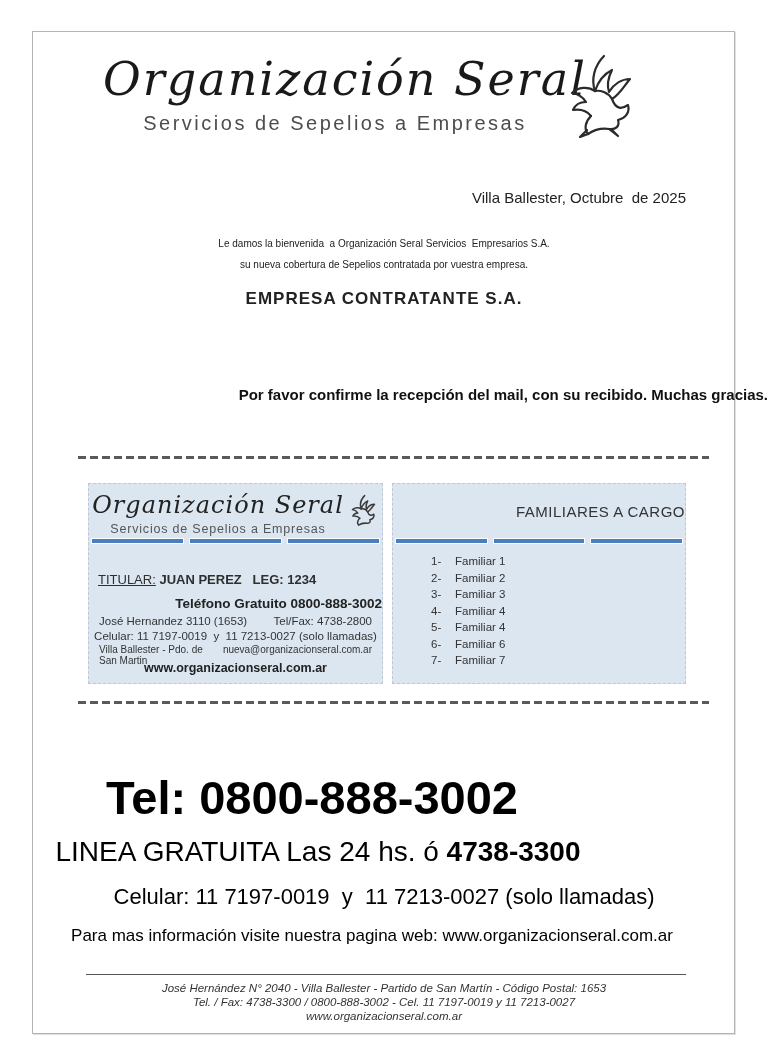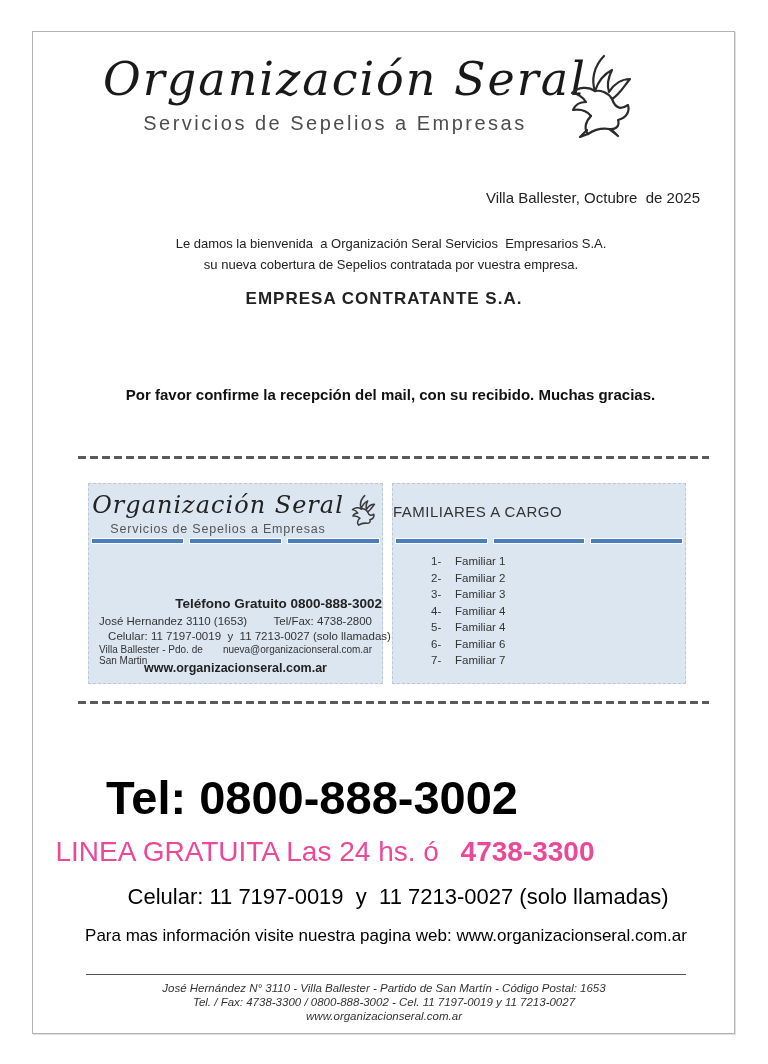--- a/index.html
+++ b/index.html
@@ -1,33 +1,33 @@
 <!DOCTYPE html>
 <html><head>
 <meta charset="utf-8">
 <style>
   * { margin:0; padding:0; box-sizing:border-box; }
   html,body { width:768px; height:1064px; background:#ffffff; font-family:"Liberation Sans", sans-serif; color:#1a1a1a; }
   .page { position:relative; width:768px; height:1064px; overflow:hidden; background:#fff; }
   .page-border { position:absolute; left:32px; top:31px; width:703px; height:1003px; border:1px solid #b4b4b4; box-shadow:1px 1px 0 #e0e0e0; }
-  .pre { white-space:pre-wrap;margin-left:14px; }
+  .pre { white-space:pre-wrap; }
 
   
   .brand-name { position:absolute; top:52px; left:0; width:690px; text-align:center;
     font-family:"DejaVu Serif", serif; font-style:italic; font-size:46px; letter-spacing:2px; color:#191919; }
   .brand-tagline { position:absolute; top:112px; left:0; width:670px; text-align:center;
     font-size:20px; letter-spacing:2.5px; color:#4d4d4d; }
   .dove-header { position:absolute; left:560px; top:50px; }
 
   
   .dateline { position:absolute; top:189px; left:0; width:686px; text-align:right; font-size:15px; color:#222; }
-  .intro { position:absolute; top:233px; left:0; width:768px; text-align:center; font-size:13px; line-height:21px; color:#222; }
+  .intro { position:absolute; top:233px; left:0; width:768px; text-align:center; font-size:10px; line-height:21px; color:#222; }
   .company-title { position:absolute; top:289px; left:0; width:768px; text-align:center; font-size:17px; font-weight:bold; letter-spacing:1px; color:#222; }
   .credential { position:absolute; top:328px; left:0; width:768px; text-align:center; font-size:15px; line-height:21px; color:#222; }
-  .confirm-note { position:absolute; top:386px; left:0; width:768px; text-align:center; font-size:15px; font-weight:bold; color:#111;padding-left:13px; }
+  .confirm-note { position:absolute; top:386px; left:0; width:768px; text-align:right; font-size:15px; font-weight:bold; color:#111;padding-left:13px; }
 
   .dashed-sep { position:absolute; left:78px; width:631px; height:3px;
     background-image:repeating-linear-gradient(90deg,#5a5a5a 0 8px,transparent 8px 12px); }
   .sep1 { top:456px; }
   .sep2 { top:701px; }
 
   
   .card { position:absolute; left:88px; top:483px; width:598px; height:201px; }
   .panel { position:absolute; top:0; height:201px; background:#dce6f1; border:1px dashed #bcc7d8; }
   .panel-left { left:0; width:295px; }
@@ -47,28 +47,28 @@
   .empresa-line { top:66px; }
   .titular-line { top:88px; }
 
   .phone-free { position:absolute; top:112px; left:0; width:100%; text-align:right; font-size:13.5px; font-weight:bold; color:#222; }
   .row-between { position:absolute; left:10px; right:10px; display:flex; justify-content:space-between; color:#333; }
   .addr-row { top:131px; font-size:11.5px; }
   .cell-row { position:absolute; top:146px; left:0; width:100%; text-align:center; font-size:11.5px; color:#333; }
   .city-row { top:160px; font-size:10px; }
   .card-web { position:absolute; top:177px; left:0; width:100%; text-align:center; font-size:12.5px; font-weight:bold; color:#222; }
 
-  .fam-title { position:absolute; top:19px; left:0; width:100%; text-align:left; font-size:15px; letter-spacing:0.5px; color:#333; }
+  .fam-title { position:absolute; top:19px; left:0; width:100%; text-align:right; font-size:15px; letter-spacing:0.5px; color:#333; }
   .fam-list { position:absolute; top:69px; left:38px; font-size:11.5px; color:#333; }
   .fam-row { display:flex; height:16.5px; line-height:16.5px; }
   .fam-num { width:24px; }
 
   
   .tel-big { position:absolute; top:770px; left:0; width:624px; text-align:center; font-size:47px; font-weight:bold; color:#000; }
-  .line-gratuita { position:absolute; top:836px; left:0; width:636px; text-align:center; font-size:28px; color:#ec4899; }
+  .line-gratuita { position:absolute; top:836px; left:0; width:636px; text-align:center; font-size:28px; color:#000000; }
   .line-gratuita b { font-weight:bold; }
   .celular-line { position:absolute; top:884px; left:0; width:768px; text-align:center; font-size:22px; color:#000; }
   .web-line { position:absolute; top:926px; left:0; width:744px; text-align:center; font-size:17px; color:#000; }
 
   
   .footer-rule { position:absolute; top:974px; left:86px; width:600px; border-top:1px solid #555; }
   .footer-text { position:absolute; top:981px; left:0; width:768px; text-align:center;
     font-style:italic; font-size:11.5px; line-height:14px; color:#333; }
 
   svg.dove { display:block; }
@@ -109,20 +109,24 @@
         <svg class="dove" width="28" height="36" viewBox="0 0 74 88" fill="none" stroke="#3a3a3a" stroke-width="4" stroke-linecap="round" stroke-linejoin="round">
           <path d="M44 6 C34 16 31 30 35 41 C38 32 44 24 52 20 C48 28 47 36 49 42 C54 34 62 29 70 29 C64 36 60 44 52 49"></path>
           <path d="M35 41 C28 36 18 37 12 43 C18 44 23 47 26 52 C20 52 15 55 13 60 C20 59 27 61 31 66"></path>
           <path d="M31 66 C25 72 24 79 28 84 C34 80 42 78 49 79 C56 80 60 76 58 70 C66 68 70 62 68 55 C62 59 56 60 52 49 C48 42 40 40 35 41"></path>
         </svg>
       </div>
       <div class="blue-bar">
         <div class="seg"></div>
         <div class="seg"></div>
         <div class="seg"></div>
+      </div>
+      <div class="field-line titular-line">
+        <span class="field-label">TITULAR:</span>
+        <span class="field-value pre">JUAN PEREZ   LEG: 1234</span>
       </div>
       <div class="phone-free">Teléfono Gratuito 0800-888-3002</div>
       <div class="row-between addr-row">
         <span>José Hernandez 3110 (1653)</span>
         <span>Tel/Fax: 4738-2800</span>
       </div>
       <div class="cell-row pre">Celular: 11 7197-0019  y  11 7213-0027 (solo llamadas)</div>
       <div class="row-between city-row">
         <span>Villa Ballester - Pdo. de San Martin</span>
         <span>nueva@organizacionseral.com.ar</span>
@@ -174,17 +178,17 @@
 
   <div class="tel-big">Tel: 0800-888-3002</div>
   <div class="line-gratuita">
     <span class="pre">LINEA GRATUITA Las 24 hs. ó </span><b class="pre">4738-3300</b>
   </div>
   <div class="celular-line pre">Celular: 11 7197-0019  y  11 7213-0027 (solo llamadas)</div>
   <div class="web-line pre">Para mas información visite nuestra pagina web: www.organizacionseral.com.ar</div>
 
   <div class="footer-rule"></div>
   <div class="footer-text">
-    <div>José Hernández N° 3110 - Villa Ballester - Partido de San Martín - Código Postal: 1653</div>
+    <div>José Hernández N° 2040 - Villa Ballester - Partido de San Martín - Código Postal: 1653</div>
     <div>Tel. / Fax: 4738-3300 / 0800-888-3002 - Cel. 11 7197-0019 y 11 7213-0027</div>
     <div>www.organizacionseral.com.ar</div>
   </div>
 </div>
 
 </body></html>

